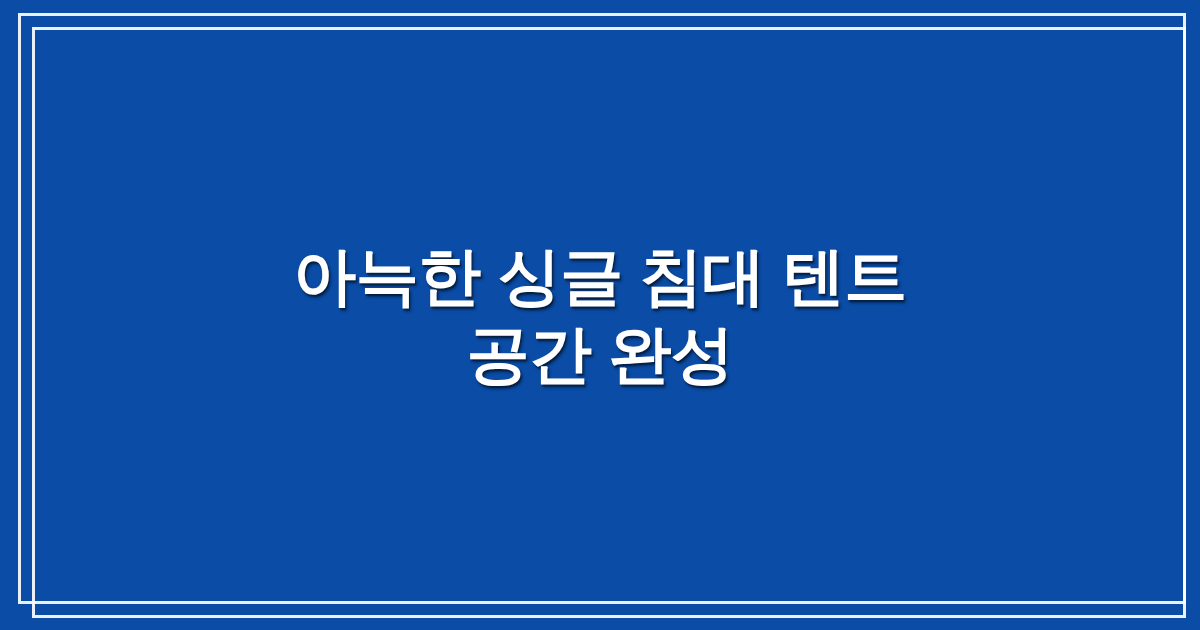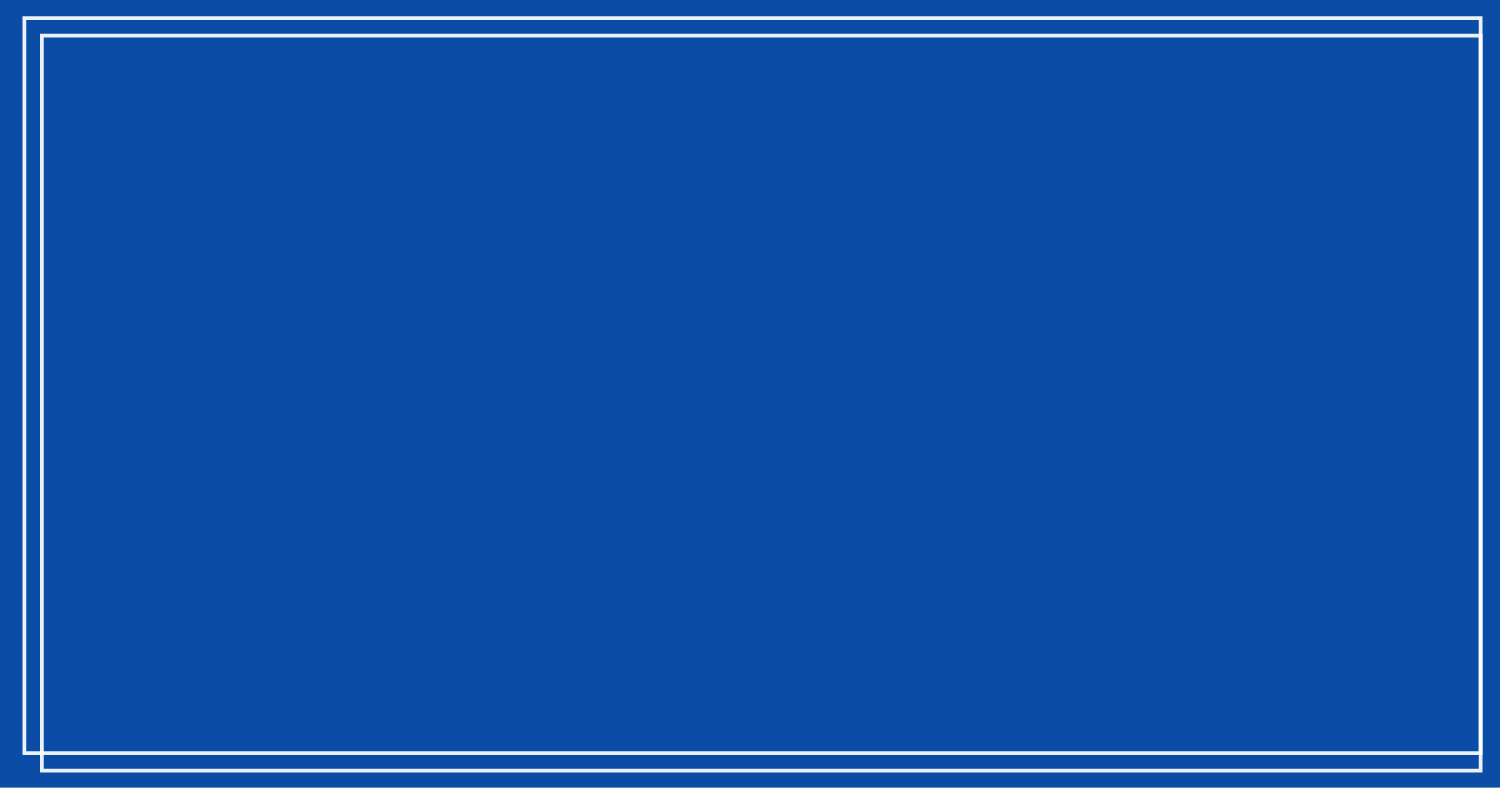--- a/index.html
+++ b/index.html
@@ -77,15 +77,17 @@
 </style>
 </head>
 <body>
 
 <div id="banner">
 
   <div class="frame frame-outer"></div>
   <div class="frame frame-inner"></div>
 
   <div id="headline-block">
+    <span class="headline-line">아늑한 싱글 침대 텐트</span>
+    <span class="headline-line">공간 완성</span>
   </div>
 
 </div>
 
 </body></html>

